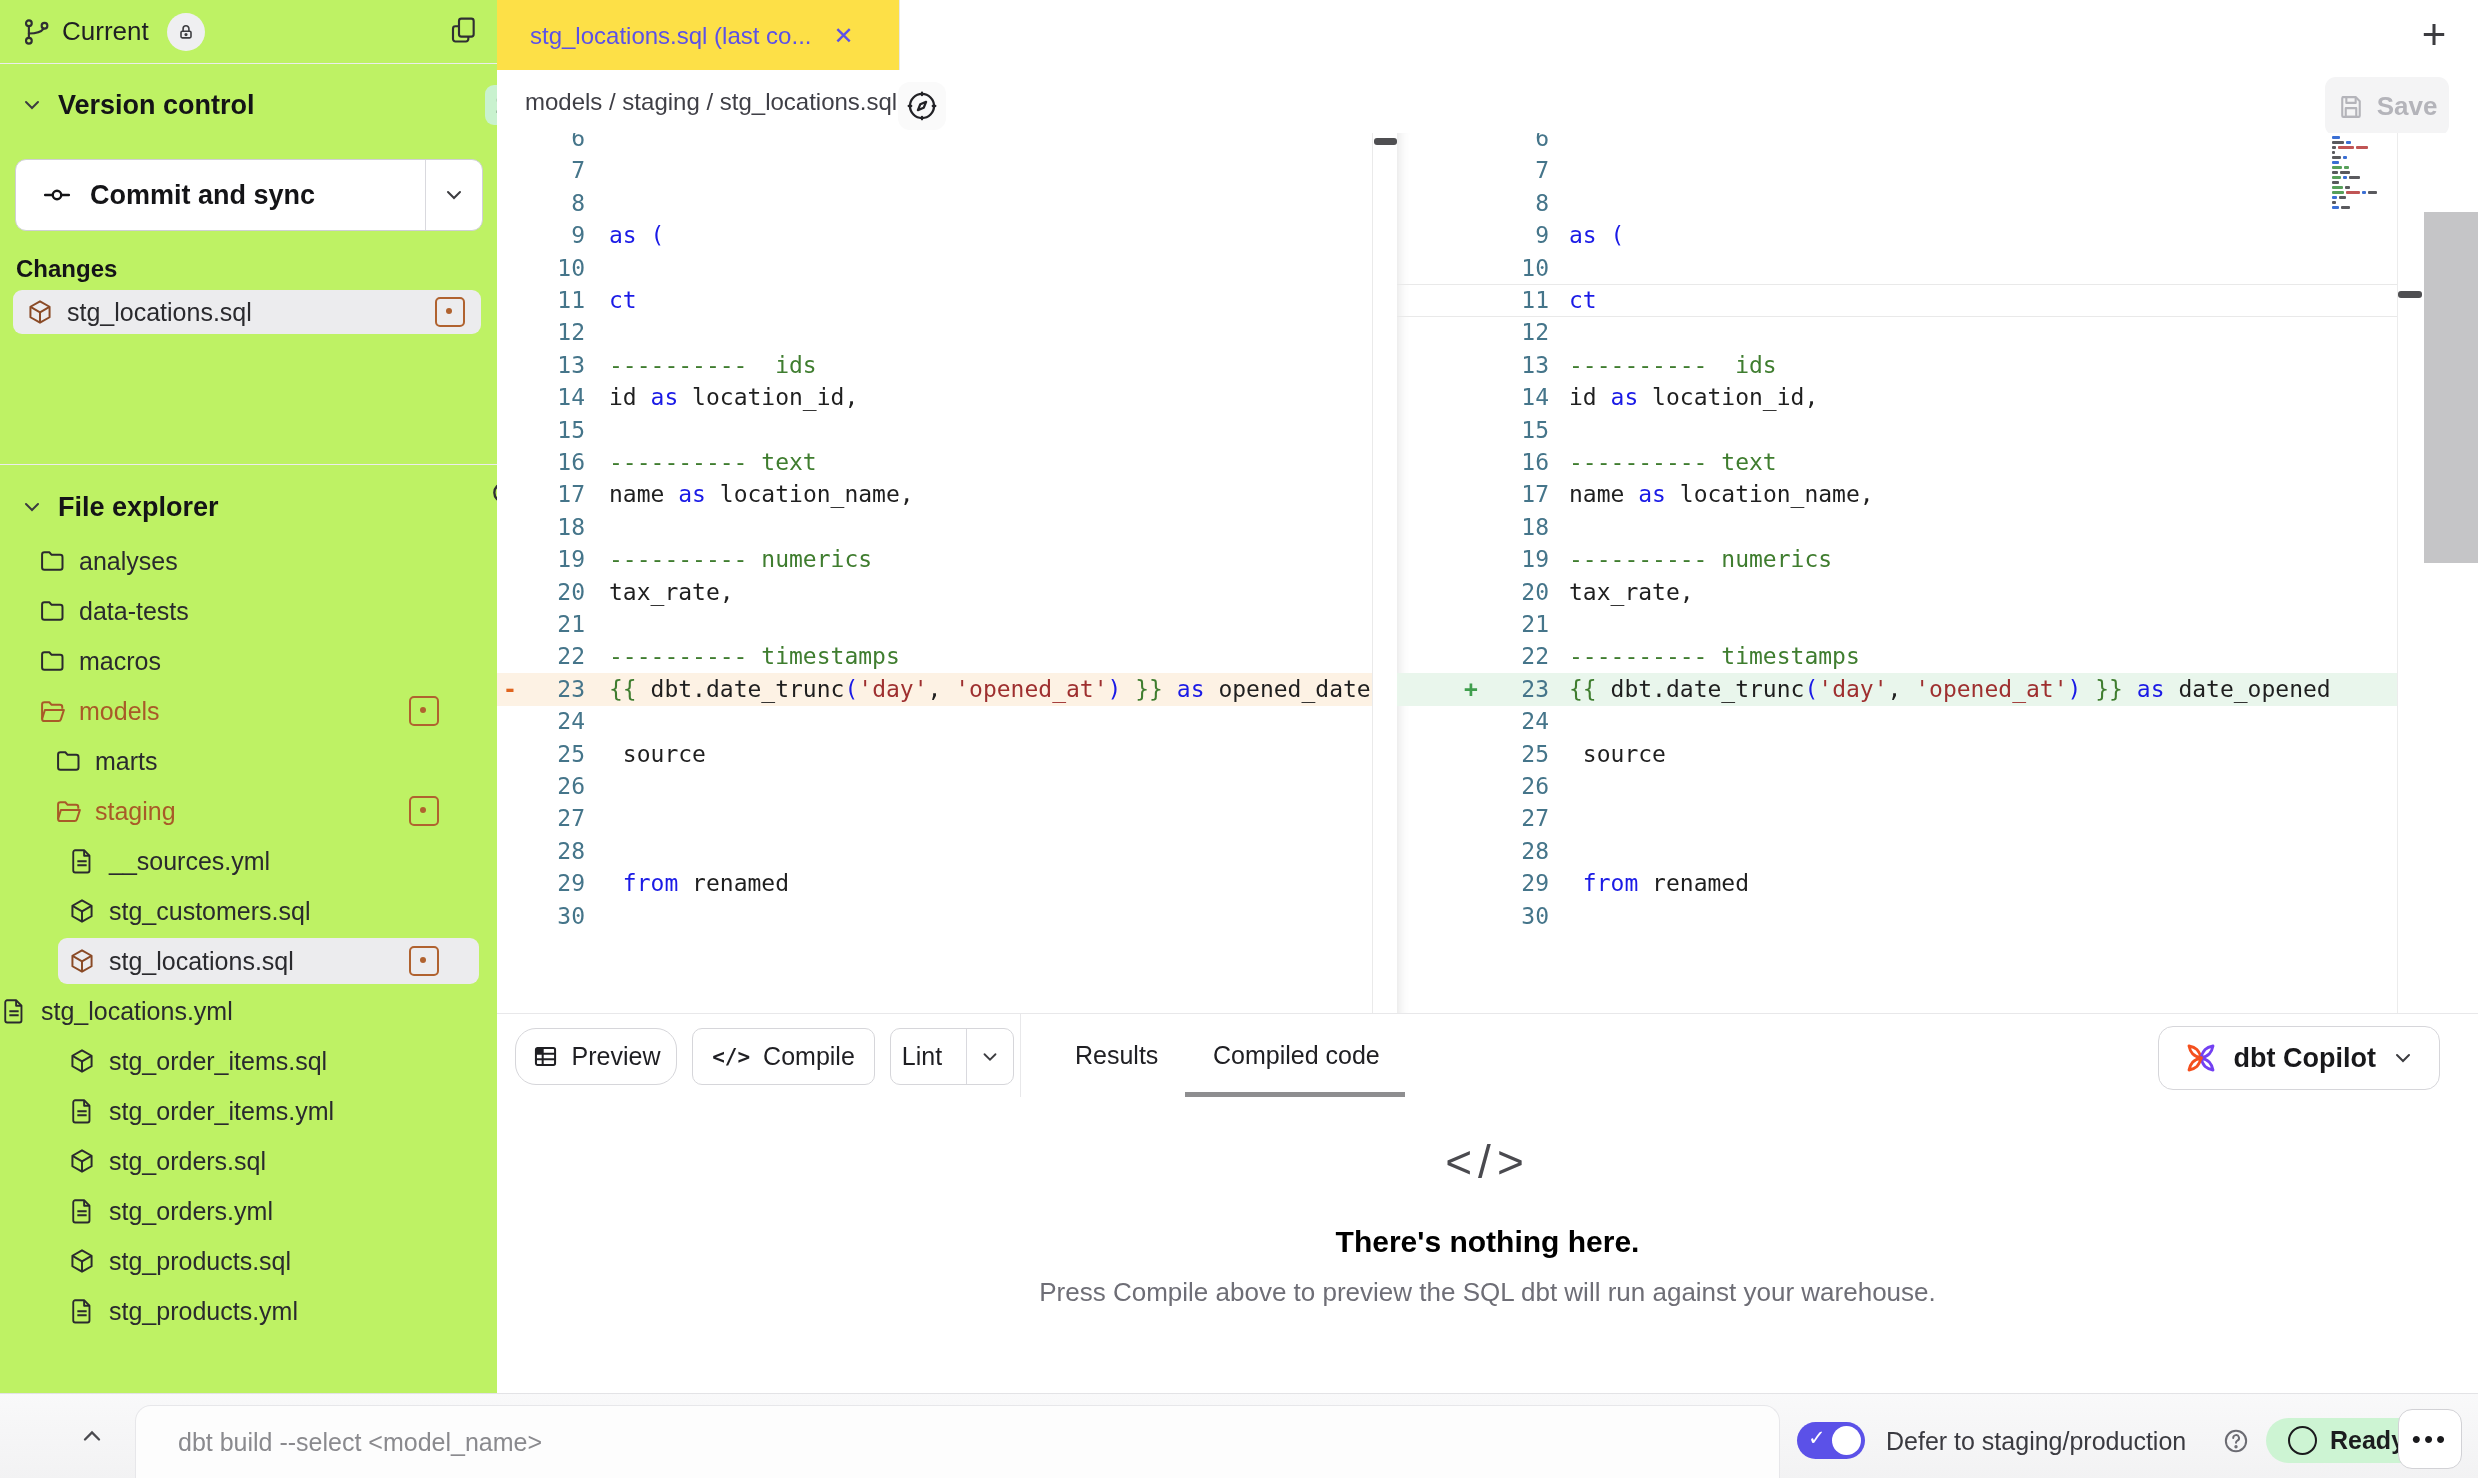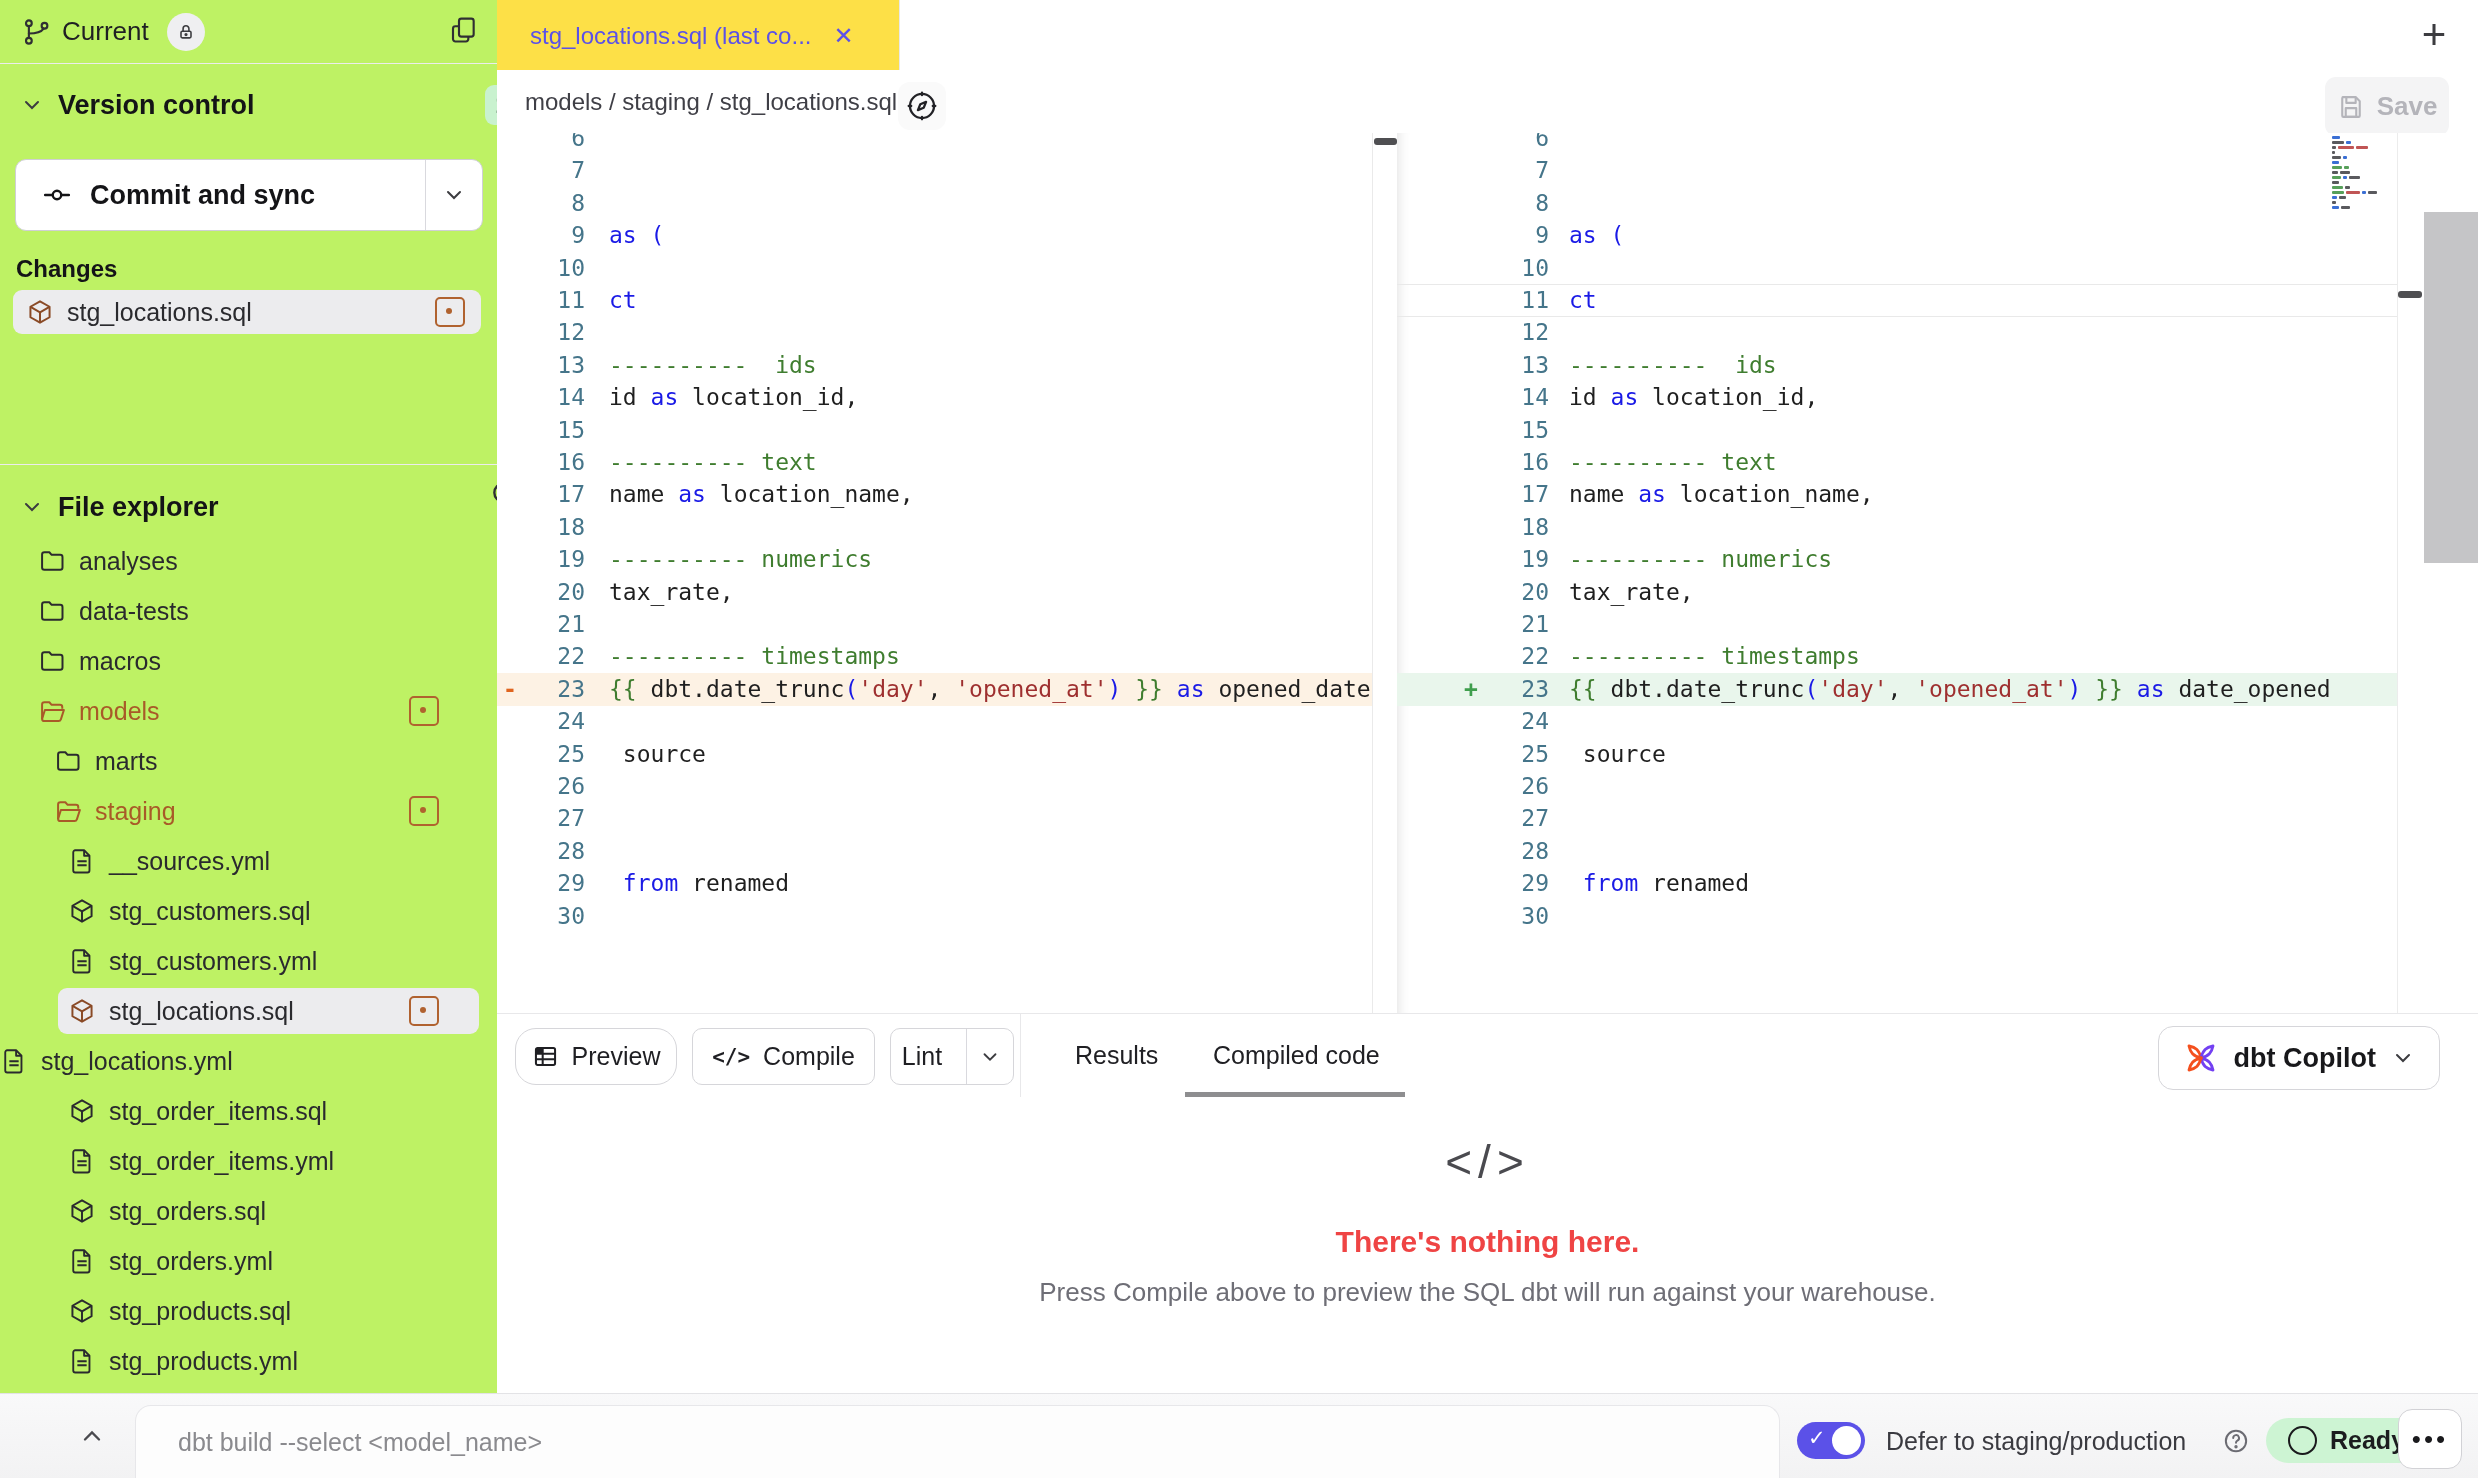--- a/index.html
+++ b/index.html
@@ -106,21 +106,21 @@
   #tab-compiled{left:716px;font-weight:500;}
   #compiled-underline{position:absolute;left:688px;top:78px;width:220px;height:5px;background:#8e8e90;}
   #copilot-btn{position:absolute;right:38px;top:12px;height:62px;padding:0 24px;border:1.5px solid #d6d6da;border-radius:15px;
                display:flex;align-items:center;gap:15px;background:#fff;}
   #copilot-label{font-weight:bold;font-size:27px;color:#18181b;}
 
   
   #results-panel{left:497px;top:1097px;width:1981px;height:296px;background:#fff;}
   #empty{position:absolute;left:0;right:0;top:38px;text-align:center;}
   #empty-icon{font-size:46px;font-weight:300;letter-spacing:6px;color:#4a4a4f;font-family:"Liberation Sans",sans-serif;}
-  #empty-title{margin-top:36px;font-weight:bold;font-size:30px;color:#ef4444;}
+  #empty-title{margin-top:36px;font-weight:bold;font-size:30px;color:#000000;}
   #empty-sub{margin-top:18px;font-size:26px;color:#6e6e76;}
 
   
   #statusbar{left:0;top:1393px;width:2478px;height:85px;background:linear-gradient(#f9f9fa,#f2f2f3);border-top:1px solid #e3e3e6;}
   #sb-collapse{position:absolute;left:78px;top:28px;color:#4a4a4f;}
   #cmd-input{position:absolute;left:135px;top:11px;width:1645px;height:74px;background:#fdfdfd;border:1px solid #e7e7ea;border-bottom:none;
              border-radius:16px 16px 0 0;display:flex;align-items:center;box-sizing:border-box;}
   #cmd-placeholder{margin-left:42px;font-size:25px;color:#8a8a8e;}
   #defer-toggle{position:absolute;left:1797px;top:28px;width:68px;height:37px;border-radius:20px;background:#5b51e8;}
   #defer-toggle .knob{position:absolute;right:4px;top:4px;width:29px;height:29px;border-radius:50%;background:#fff;}
@@ -295,30 +295,20 @@
         <div class="tree-row" style="padding-left: 68px;">
           <span class="icon">
             <svg width="28" height="28" viewBox="0 0 24 24" fill="none" stroke="currentColor" stroke-width="1.7" stroke-linejoin="round">
               <path d="M12 2.8l8.2 4.7v9L12 21.2 3.8 16.5v-9L12 2.8z"></path>
               <path d="M3.9 7.6L12 12.3l8.1-4.7"></path>
               <path d="M12 12.3v8.9"></path>
             </svg>
           </span>
           <span>stg_customers.sql</span>
         </div>
-        <div class="tree-row" style="padding-left: 68px;">
-          <span class="icon">
-            <svg width="28" height="28" viewBox="0 0 24 24" fill="none" stroke="currentColor" stroke-width="1.6" stroke-linejoin="round">
-              <path d="M6.2 2.8h7.6l4.6 4.6v12.8c0 .9-.8 1.7-1.7 1.7H6.2c-.9 0-1.7-.8-1.7-1.7V4.5c0-.9.8-1.7 1.7-1.7z"></path>
-              <path d="M13.8 2.8v4.7h4.6"></path>
-              <path d="M8 12.2h8M8 15.6h8"></path>
-            </svg>
-          </span>
-          <span>stg_customers.yml</span>
-        </div>
         <div class="tree-row selected" style="padding-left: 68px;">
           <span class="row-bg"></span>
           <span class="icon" style="color: rgb(138, 74, 38);">
             <svg width="28" height="28" viewBox="0 0 24 24" fill="none" stroke="currentColor" stroke-width="1.7" stroke-linejoin="round">
               <path d="M12 2.8l8.2 4.7v9L12 21.2 3.8 16.5v-9L12 2.8z"></path>
               <path d="M3.9 7.6L12 12.3l8.1-4.7"></path>
               <path d="M12 12.3v8.9"></path>
             </svg>
           </span>
           <span>stg_locations.sql</span>

